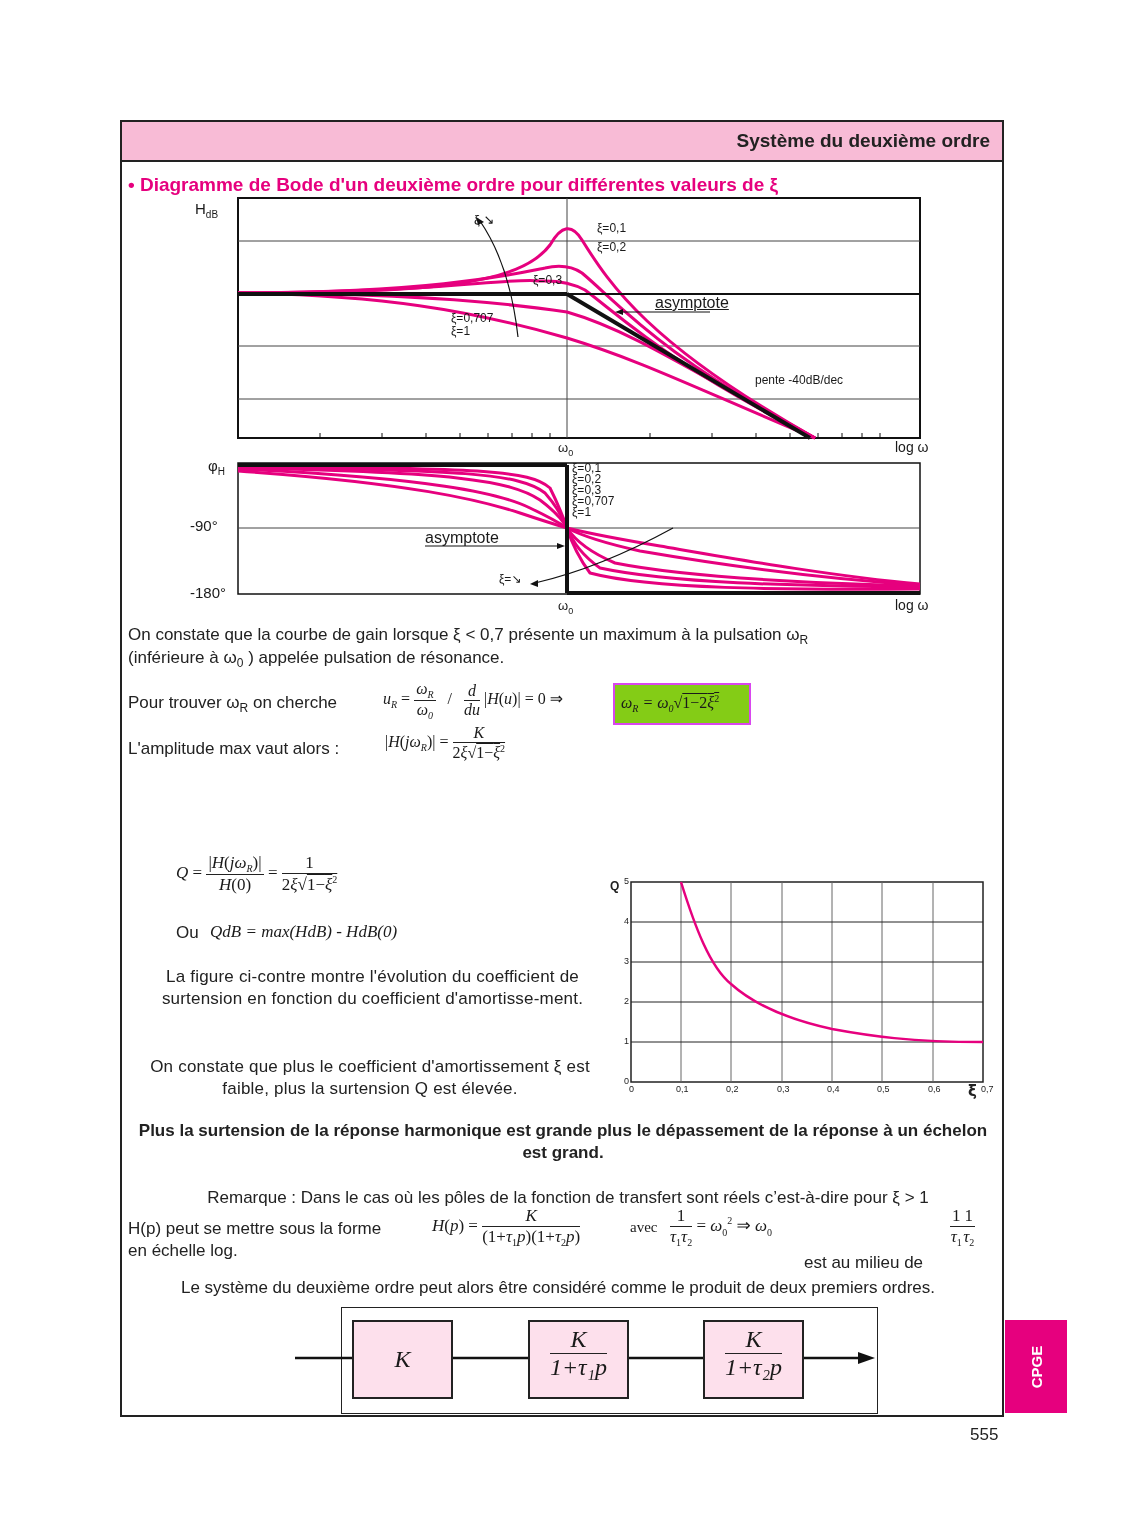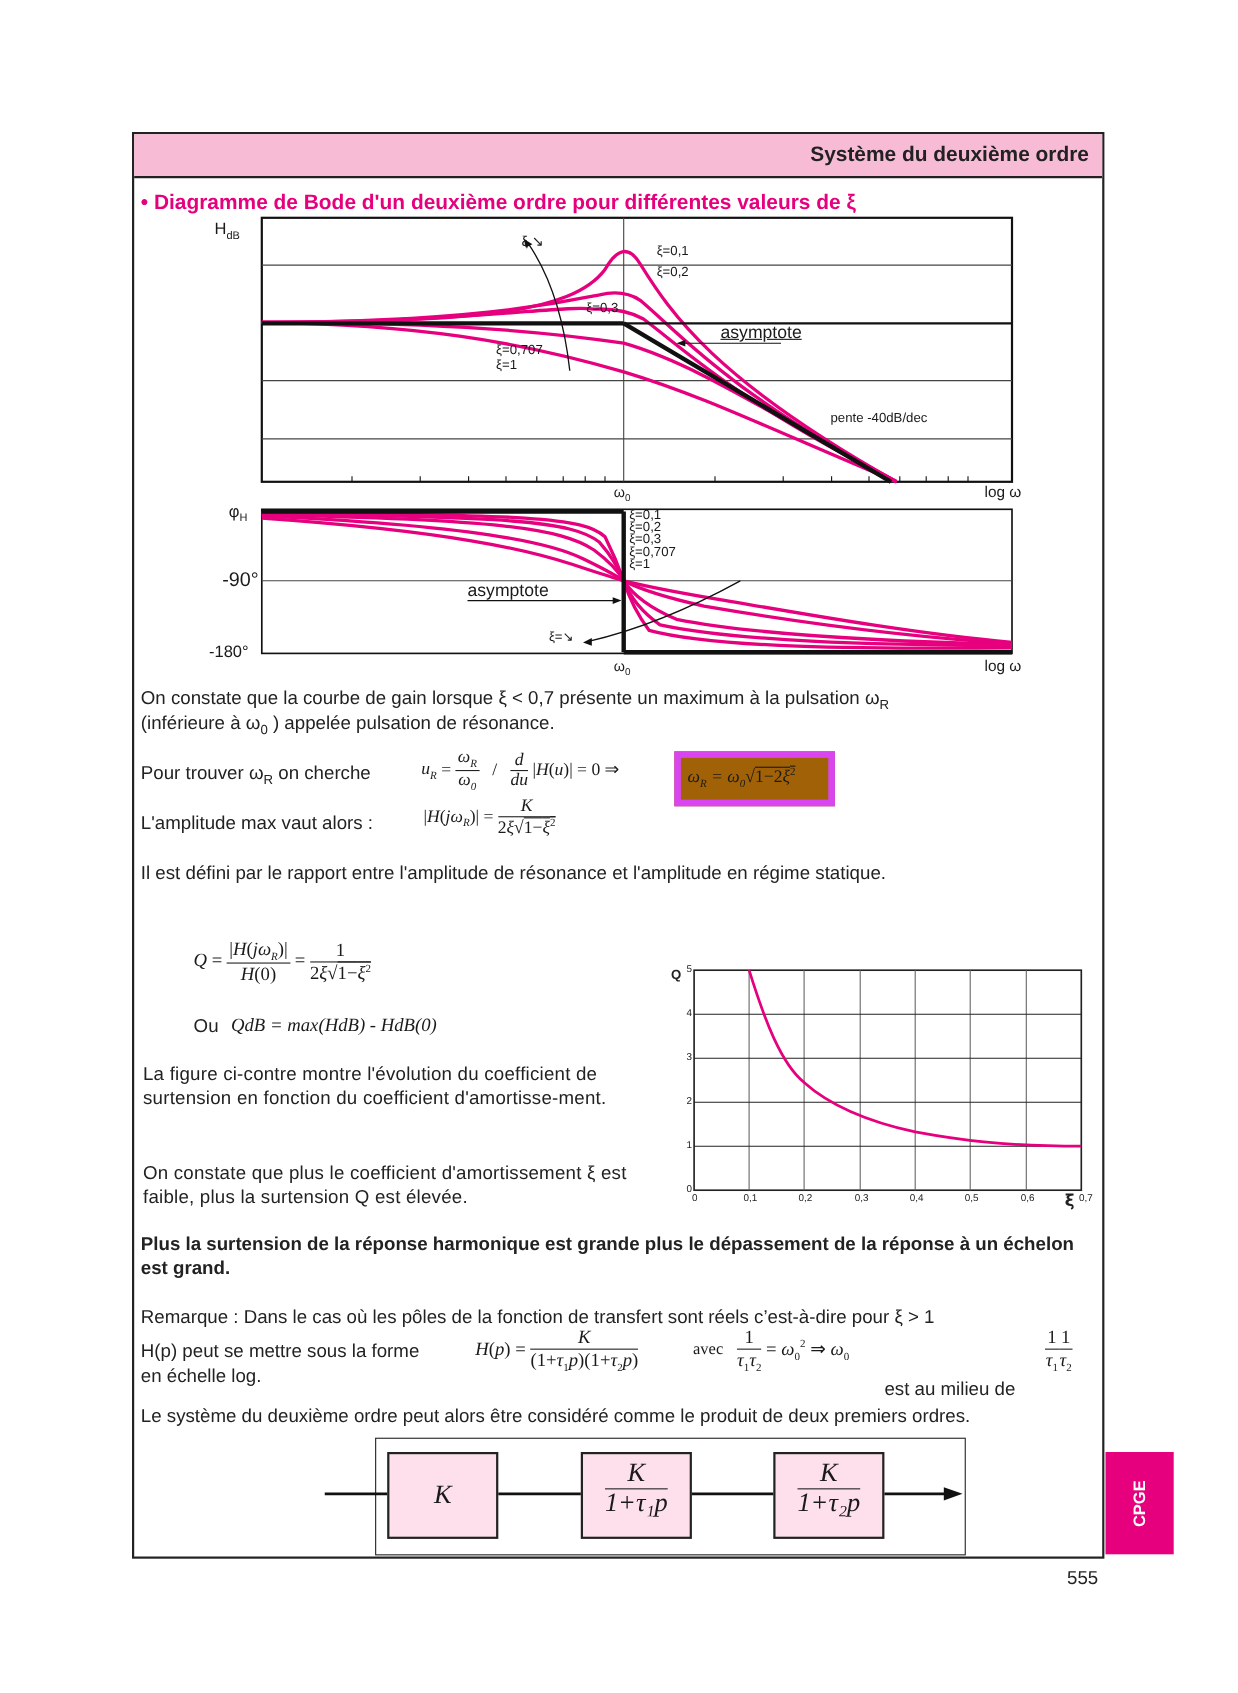--- a/index.html
+++ b/index.html
@@ -2,23 +2,23 @@
 <html><head>
 <meta charset="utf-8">
 <style>
   html, body { margin:0; padding:0; background:#ffffff; }
   body { width:1125px; height:1539px; position:relative; font-family:"Liberation Sans", sans-serif; color:#1a1a1a; overflow:hidden; }
   .frame { position:absolute; left:120px; top:120px; width:884px; height:1297px; border:2px solid #222; box-sizing:border-box; }
   .band { position:absolute; left:0; top:0; right:0; height:38px; background:#f8bbd6; border-bottom:2px solid #222; }
   .band-title { position:absolute; right:12px; top:8px; font-weight:bold; font-size:19px; color:#222; }
   .section-title { position:absolute; left:6px; top:52px; font-weight:bold; font-size:19px; color:#e6007e; }
   .abs { position:absolute; }
-  .txt { font-size:17px; line-height:22px; color:#222; }
+  .txt { font-size:17px; line-height:22px; color:#222;text-align:center; }
   .serif { font-family:"Liberation Serif", serif; font-style:italic; }
-  .mathbox { position:absolute; border:6px solid #d946ef; background:#a16207; }
+  .mathbox { position:absolute; border:2px solid #d946ef; background:#84cc16; }
   .tab { position:absolute; left:1005px; top:1320px; width:62px; height:93px; background:#e6007e; }
   .tab span { position:absolute; left:50%; top:50%; transform:translate(-50%,-50%) rotate(-90deg); color:#fff; font-weight:bold; font-size:15px; white-space:nowrap; }
   .pagenum { position:absolute; left:970px; top:1425px; font-size:17px; color:#222; }
   .block { position:absolute; background:#fde0ec; border:2px solid #222; box-sizing:border-box; font-family:"Liberation Serif", serif; font-style:italic; font-size:24px; text-align:center; }
   .frac { display:inline-block; vertical-align:middle; text-align:center; }
   .frac .num { display:block; border-bottom:1.5px solid #222; padding:0 2px; }
   .frac .den { display:block; }
   b { font-weight:bold; }
 </style>
 </head>
@@ -80,21 +80,21 @@
 <div class="abs" style="left:597px;top:240px;font-size:12px">ξ=0,2</div>
 <div class="abs" style="left:533px;top:273px;font-size:12px">ξ=0,3</div>
 <div class="abs" style="left:451px;top:311px;font-size:12px">ξ=0,707</div>
 <div class="abs" style="left:451px;top:324px;font-size:12px">ξ=1</div>
 <div class="abs" style="left:655px;top:294px;font-size:16px;text-decoration:underline">asymptote</div>
 <div class="abs" style="left:755px;top:373px;font-size:12px">pente -40dB/dec</div>
 <div class="abs" style="left:558px;top:440px;font-size:13px"><span>ω</span><sub style="font-size:9px">0</sub></div>
 <div class="abs" style="left:895px;top:439px;font-size:14px">log ω</div>
 
 <div class="abs" style="left:208px;top:457px;font-size:15px"><span>φ</span><sub style="font-size:10px">H</sub></div>
-<div class="abs" style="left:202px;top:517px;font-size:18px">-90°</div>
+<div class="abs" style="left:190px;top:517px;font-size:15px">-90°</div>
 <div class="abs" style="left:190px;top:584px;font-size:15px">-180°</div>
 <svg class="abs" style="left:230px;top:458px" width="700" height="140">
   <rect x="8" y="5" width="682" height="131" fill="#fff" stroke="#111" stroke-width="1.5"></rect>
   <line x1="8" y1="70" x2="690" y2="70" stroke="#444" stroke-width="1"></line>
   <g fill="none" stroke="#e6007e" stroke-width="3">
     <path d="M8,8 C250,10 300,12 320,30 Q330,50 337,70 Q345,95 360,115 C420,131 550,132 690,131"></path>
     <path d="M8,9 C230,12 290,15 315,35 Q330,52 337,70 Q346,93 370,110 C440,125 560,128 690,129"></path>
     <path d="M8,10 C220,14 280,22 310,42 Q330,57 337,70 Q350,90 385,105 C450,118 570,125 690,128"></path>
     <path d="M8,11 C200,20 270,35 300,50 Q325,62 337,70 Q360,82 410,93 C480,105 580,120 690,127"></path>
     <path d="M8,13 C180,25 250,42 290,55 Q320,65 337,70 Q370,78 430,88 C500,100 600,118 690,126"></path>
@@ -132,21 +132,20 @@
 <div class="mathbox" style="left:613px;top:683px;width:134px;height:38px">
   <div class="serif" style="position:absolute;left:6px;top:8px;font-size:16px;white-space:nowrap"><i>ω<sub style="font-size:10px">R</sub></i> = <i>ω<sub style="font-size:10px">0</sub></i>√<span style="text-decoration:overline;font-style:normal">1−2<i>ξ</i><sup style="font-size:10px">2</sup></span></div>
 </div>
 
 <div class="abs txt" style="left:128px;top:738px">L'amplitude max vaut alors :</div>
 <div class="abs serif" style="left:385px;top:724px;font-size:16px;font-style:normal;white-space:nowrap">
   |<i>H</i>(<i>jω<sub style="font-size:10px">R</sub></i>)| = <span class="frac"><span class="num"><i>K</i></span><span class="den">2<i>ξ</i>√<span style="text-decoration:overline">1−<i>ξ</i><sup style="font-size:10px">2</sup></span></span></span>
 </div>
 
 <div class="abs txt" style="left:128px;top:783px;width:870px">
-  <div>Il est défini par le rapport entre l'amplitude de résonance et l'amplitude en régime statique.</div>
 </div>
 
 <div class="abs serif" style="left:176px;top:853px;font-size:17px;font-style:normal;white-space:nowrap">
   <i>Q</i> = <span class="frac"><span class="num">|<i>H</i>(<i>jω<sub style="font-size:10px">R</sub></i>)|</span><span class="den"><i>H</i>(0)</span></span> = <span class="frac"><span class="num">1</span><span class="den">2<i>ξ</i>√<span style="text-decoration:overline">1−<i>ξ</i><sup style="font-size:10px">2</sup></span></span></span>
 </div>
 <div class="abs txt" style="left:176px;top:922px">Ou</div>
 <div class="abs serif" style="left:210px;top:922px;font-size:17px">QdB = max(HdB) - HdB(0)</div>
 
 <div class="abs txt" style="left:130px;top:966px;width:485px;letter-spacing:0.2px">La figure ci-contre montre l'évolution du coefficient de surtension en fonction du coefficient d'amortisse-ment.</div>
 <div class="abs txt" style="left:130px;top:1056px;width:480px;letter-spacing:0.2px">On constate que plus le coefficient d'amortissement ξ est faible, plus la surtension Q est élevée.</div>

